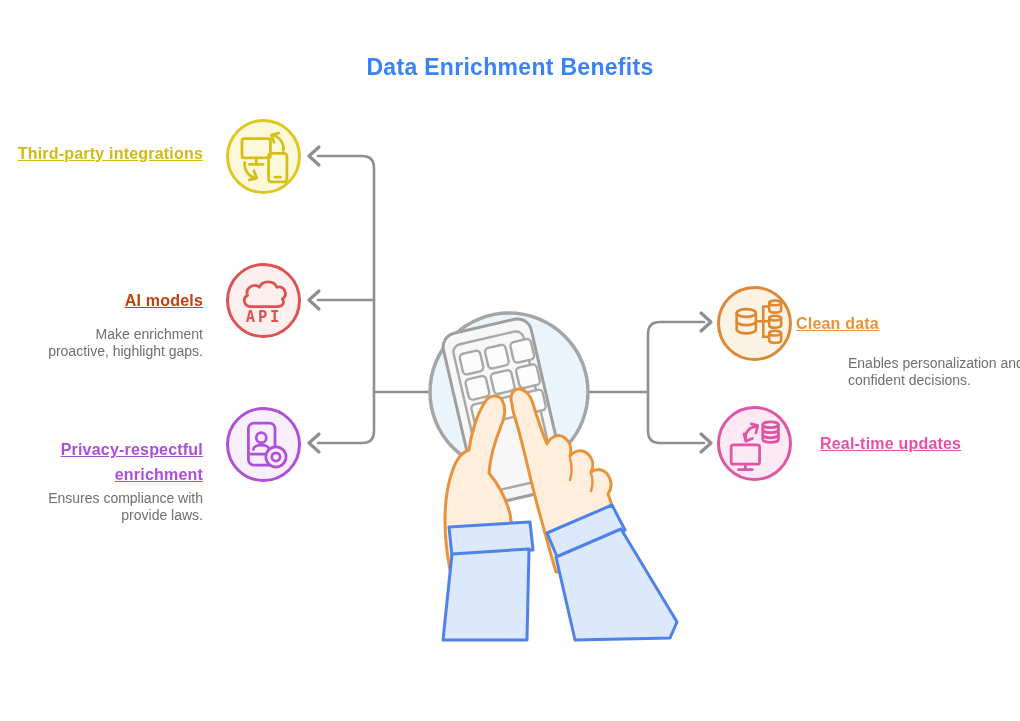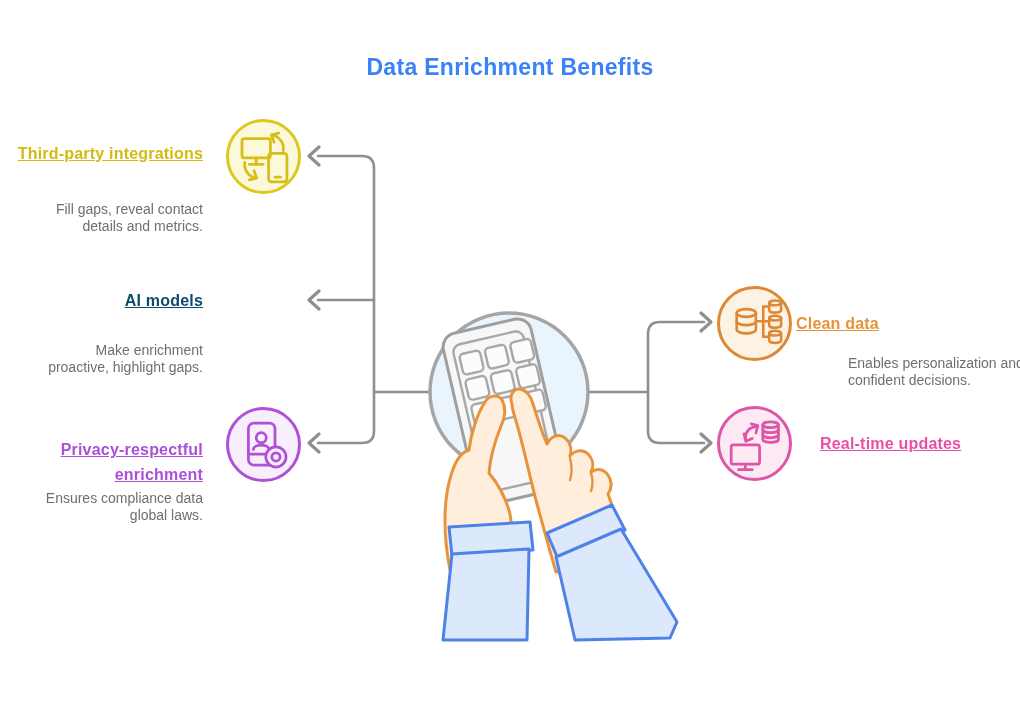--- a/index.html
+++ b/index.html
@@ -26,21 +26,21 @@
     position:absolute; font-weight:bold; font-size:16px; line-height:25px;
     letter-spacing:0.2px;
     text-decoration:underline;
   }
   .node-desc {
     position:absolute; font-size:14px; line-height:17px; color:#6f6f6f;
   }
   .t-right { text-align:right; }
   .t-left  { text-align:left; }
   .c-yellow { color:#d2ba10; }
-  .c-red    { color:#0c4a6e;text-align:right; }
+  .c-red    { color:#c2410c;text-align:right; }
   .c-purple { color:#ab4fd9; }
   .c-orange { color:#e8923a; }
   .c-pink   { color:#e84fa5; }
 </style>
 </head>
 <body>
 
 <div class="stage">
 
   <div class="title">Data Enrichment Benefits</div>
@@ -126,39 +126,44 @@
         <rect x="41" y="32" width="20" height="31" rx="3"></rect>
         <path d="M 48 58 L 54 58"></path>
         <path d="M 57 29 A 15 15 0 0 0 45 12"></path>
         <path d="M 52 10 L 44 12 L 47 20"></path>
         <path d="M 15 42 A 15 15 0 0 0 27 59"></path>
         <path d="M 20 61 L 28 59 L 25 51"></path>
       </g>
     </svg>
   </div>
   <div class="node-label t-right c-yellow" style="right:817px; top:141px; width:190px;">Third-party integrations</div>
-  <div class="node-desc t-right" style="right:817px; top:201px; width:175px;">Fill gaps, reveal contact details and metrics.</div>
-
+
+  <div class="icon-circle ic-red" style="left:226px; top:263px;">
+    <svg width="66" height="66" viewBox="0 0 72 72">
+      <path d="M 22 42 C 14 42 12 33 18 30 C 15 22 25 16 31 21 C 34 13 47 13 50 21 C 58 19 63 29 56 34 C 59 38 56 42 51 42 Z" fill="none" stroke="#dd5353" stroke-width="3" stroke-linejoin="round"></path>
+      <text x="36" y="59" text-anchor="middle" font-size="17" font-weight="bold" letter-spacing="3" fill="#dd5353" style="font-family:'DejaVu Sans Mono', monospace;">API</text>
+    </svg>
+  </div>
   <div class="node-label t-right c-red" style="right:817px; top:288px; width:190px;">AI models</div>
-  <div class="node-desc t-right" style="right:817px; top:326px; width:160px;margin-top:16px;">Make enrichment proactive, highlight gaps.</div>
+  <div class="node-desc t-right" style="right:817px; top:326px; width:160px;">Make enrichment proactive, highlight gaps.</div>
 
   <div class="icon-circle ic-purple" style="left:226px; top:407px;">
     <svg width="66" height="66" viewBox="0 0 72 72">
       <g stroke="#b050d8" stroke-width="3" fill="none" stroke-linecap="round" stroke-linejoin="round">
         <rect x="19" y="12" width="29" height="46" rx="6"></rect>
         <circle cx="33" cy="28" r="5.5"></circle>
         <path d="M 24.5 41 C 24.5 34.5 41.5 34.5 41.5 41"></path>
         <path d="M 19 46 L 48 46"></path>
       </g>
       <circle cx="49" cy="49" r="11" fill="#f8effc" stroke="#b050d8" stroke-width="3"></circle>
       <circle cx="49" cy="49" r="4.5" fill="none" stroke="#b050d8" stroke-width="3"></circle>
     </svg>
   </div>
   <div class="node-label t-right c-purple" style="right:817px; top:431px; width:185px;margin-top:6px;">Privacy-respectful enrichment</div>
-  <div class="node-desc t-right" style="right:817px; top:490px; width:160px;">Ensures compliance data global laws.</div>
+  <div class="node-desc t-right" style="right:817px; top:490px; width:160px;">Ensures compliance with provide laws.</div>
 
   <div class="icon-circle ic-orange" style="left:717px; top:286px;">
     <svg width="66" height="66" viewBox="0 0 72 72">
       <g stroke="#dd8833" stroke-width="2.8" fill="none" stroke-linecap="round" stroke-linejoin="round">
         <path d="M 16 24 A 10.5 4.2 0 0 0 37 24 A 10.5 4.2 0 0 0 16 24"></path>
         <path d="M 16 24 L 16 42 A 10.5 4.2 0 0 0 37 42 L 37 24"></path>
         <path d="M 16 33 A 10.5 4.2 0 0 0 37 33"></path>
         <path d="M 39 33 L 45 33"></path>
         <path d="M 45 17 L 45 50"></path>
         <path d="M 45 17 L 50 17"></path>

